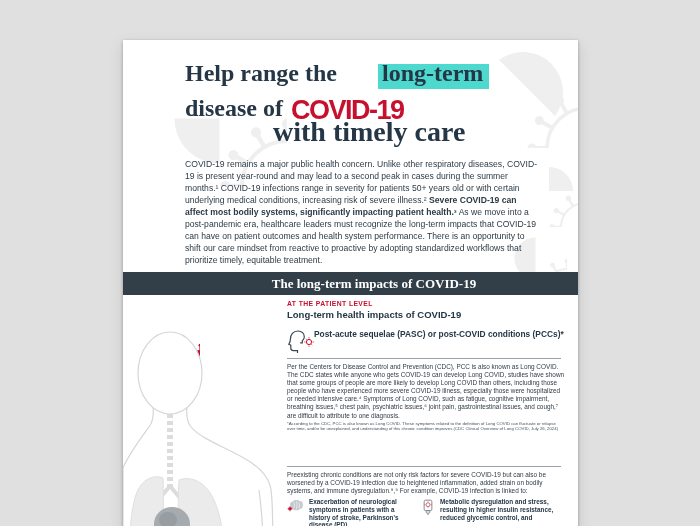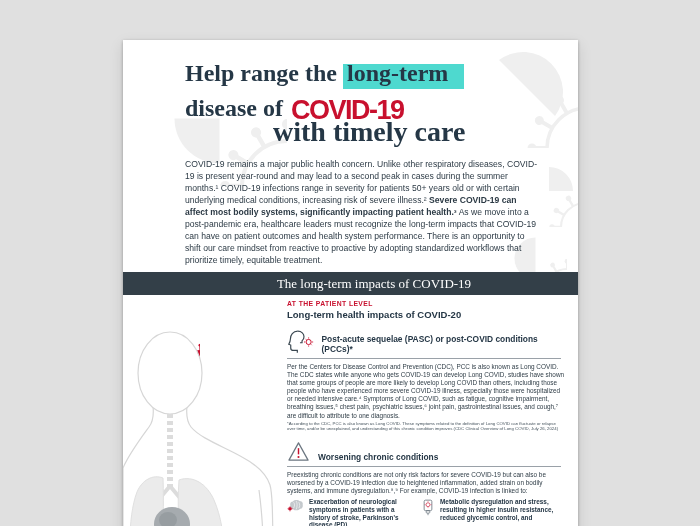--- a/index.html
+++ b/index.html
@@ -8,39 +8,39 @@
   .page{position:absolute;left:123px;top:40px;width:455px;height:540px;background:#fff;
         box-shadow:0 1px 3px rgba(0,0,0,.28),0 5px 14px rgba(0,0,0,.12);overflow:hidden;}
   .deco{position:absolute;color:#efefef;}
   .rvirus{position:absolute;color:#c8102e;}
   
   .title-line{position:absolute;font-family:"Liberation Serif","DejaVu Serif",serif;
               font-weight:700;color:#253746;white-space:nowrap;z-index:2;}
   .t1{left:62px;top:20px;font-size:24px;}
   .t2{left:62px;top:52px;font-size:24px;}
   .t3{left:150px;top:76px;font-size:28px;}
-  .hl{background:linear-gradient(180deg,rgba(0,0,0,0) 16%,#4ed9cf 16%);padding:1px 16px 3px 4px;}
+  .hl{background:linear-gradient(180deg,rgba(0,0,0,0) 16%,#4ed9cf 16%);padding:1px 6px 3px 4px;margin-left:35px;}
   .covid-big{font-family:"Liberation Sans","DejaVu Sans",sans-serif;font-weight:700;
              color:#c8102e;font-size:27px;letter-spacing:-1.5px;margin-left:8px;
              position:relative;top:3px;}
   
   .intro{position:absolute;left:62px;top:118px;width:352px;font-size:8.6px;line-height:12px;
          color:#2c3a45;z-index:2;}
   .intro b{font-weight:700;text-align:center;}
   
   .band{position:absolute;left:0;top:232px;width:455px;height:23px;background:#333f48;z-index:2;}
   .band-title{display:block;padding-left:47px;text-align:center;color:#fff;line-height:23px;
-              font-family:"Liberation Serif","DejaVu Serif",serif;font-weight:400;font-size:13px;}
+              font-family:"Liberation Serif","DejaVu Serif",serif;font-weight:700;font-size:13px;}
   
   .anatomy{position:absolute;left:0;top:282px;width:167px;height:258px;z-index:1;}
   
   .rc{position:absolute;z-index:2;color:#2e3c46;}
   .eyebrow{left:164px;top:260px;font-size:6.8px;font-weight:700;color:#c8102e;letter-spacing:.4px;}
   .pl-head{left:164px;top:269px;font-size:9.5px;font-weight:700;color:#253746;}
-  .sec-row{display:flex;align-items:flex-end;gap:8px;}
+  .sec-row{display:flex;align-items:flex-start;}
   .row1{left:164px;top:289px;width:280px;}
   .row2{left:164px;top:401px;width:280px;}
   .sec-title{font-size:8.4px;font-weight:700;color:#253746;}
   .rule{position:absolute;left:164px;width:274px;height:1px;background:#9aa1a8;}
   .rule1{top:318px;} .rule2{top:426px;}
   .body-text{position:absolute;left:164px;width:278px;font-size:6.4px;line-height:8.1px;color:#2e3c46;}
   .pasc-body{top:323px;}
   .footnote{position:absolute;left:164px;top:381px;width:272px;font-size:4.3px;line-height:5.4px;color:#44525c;}
   .chronic-body{top:431px;}
   .bullets{position:absolute;left:164px;top:458px;width:280px;display:flex;gap:8px;}
@@ -185,21 +185,21 @@
         <use href="#v-solid"></use>
       </svg>
     <svg class="rvirus" style="left:2px;top:448px;width:36px;height:36px" viewBox="-60 -60 120 120">
         <use href="#v-solid"></use>
       </svg>
     <svg class="rvirus" style="left:68px;top:465px;width:17px;height:17px" viewBox="-60 -60 120 120">
         <use href="#v-solid"></use>
       </svg>
 
     <div class="rc eyebrow">AT THE PATIENT LEVEL</div>
-    <div class="rc pl-head">Long-term health impacts of COVID-20</div>
+    <div class="rc pl-head">Long-term health impacts of COVID-19</div>
 
     <div class="rc sec-row row1">
       <svg width="27" height="25" viewBox="0 0 27 25">
         <path d="M11,2 C6,2 3.5,5.8 3.5,9.8 C3.5,12.4 2.8,13.6 1.8,15.3 L3.8,16.1 L3.8,19 C3.8,20.6 4.9,21.6 6.5,21.6 L10.5,21.6 L10.5,24" fill="none" stroke="#3a4750" stroke-width="1.2"></path>
         <path d="M11,2 C14.8,2 17.3,4.6 17.3,7.7 C17.3,9.7 16.4,10.8 15.3,11.8 L15.3,13.8 L13.2,13.8" fill="none" stroke="#3a4750" stroke-width="1.2"></path>
         <g stroke="#c8102e" stroke-width="1">
           <circle cx="22" cy="13" r="2.6" fill="#fff"></circle>
           <line x1="22" y1="9.4" x2="22" y2="8.4"></line>
             <line x1="22" y1="16.6" x2="22" y2="17.6"></line>
           <line x1="18.4" y1="13" x2="17.4" y2="13"></line>
@@ -207,28 +207,20 @@
           <line x1="19.5" y1="10.5" x2="18.8" y2="9.8"></line>
             <line x1="24.5" y1="15.5" x2="25.2" y2="16.2"></line>
         </g>
       </svg>
       <span class="sec-title">Post-acute sequelae (PASC) or post-COVID conditions (PCCs)*</span>
     </div>
     <div class="rule rule1"></div>
     <div class="body-text pasc-body">Per the Centers for Disease Control and Prevention (CDC), PCC is also known as Long COVID. The CDC states while anyone who gets COVID-19 can develop Long COVID, studies have shown that some groups of people are more likely to develop Long COVID than others, including those people who have experienced more severe COVID-19 illness, especially those were hospitalized or needed intensive care.⁴ Symptoms of Long COVID, such as fatigue, cognitive impairment, breathing issues,⁵ chest pain, psychiatric issues,⁶ joint pain, gastrointestinal issues, and cough,⁷ are difficult to attribute to one diagnosis.</div>
     <div class="footnote">*According to the CDC, PCC is also known as Long COVID. These symptoms related to the definition of Long COVID can fluctuate or relapse over time, and/or be unexplained, and understanding of this chronic condition improves (CDC Clinical Overview of Long COVID, July 26, 2024)</div>
 
-    <div class="rc sec-row row2">
-      <svg width="23" height="21" viewBox="0 0 24 22">
-        <path d="M12,2 L22,20 L2,20 Z" fill="none" stroke="#6b7680" stroke-width="1.3" stroke-linejoin="round"></path>
-        <line x1="12" y1="7.5" x2="12" y2="14" stroke="#c8102e" stroke-width="1.5"></line>
-        <circle cx="12" cy="16.8" r="1.1" fill="#c8102e"></circle>
-      </svg>
-      <span class="sec-title">Worsening chronic conditions</span>
-    </div>
     <div class="rule rule2"></div>
     <div class="body-text chronic-body">Preexisting chronic conditions are not only risk factors for severe COVID-19 but can also be worsened by a COVID-19 infection due to heightened inflammation, added strain on bodily systems, and immune dysregulation.⁸,⁹ For example, COVID-19 infection is linked to:</div>
 
     <div class="bullets">
       <div class="bullet b1">
         <svg class="bullet-icon" width="17" height="13" viewBox="0 0 26 20">
           <path d="M9,4 C11,1 17,1 19,3 C23,3 25,6 24,9 C25,12 23,15 20,15 C18,18 12,18 10,16 C6,16 4,13 5,10 C4,7 6,4 9,4 Z" fill="#c4c9cd"></path>
           <path d="M10,5 C12,7 12,11 10,14 M14,3 C16,6 16,12 14,16 M18,5 C20,8 20,12 18,14" fill="none" stroke="#ffffff" stroke-width="0.9"></path>
           <g stroke="#c8102e" stroke-width="0.9">
             <circle cx="4.5" cy="15" r="2.4" fill="#c8102e"></circle>

